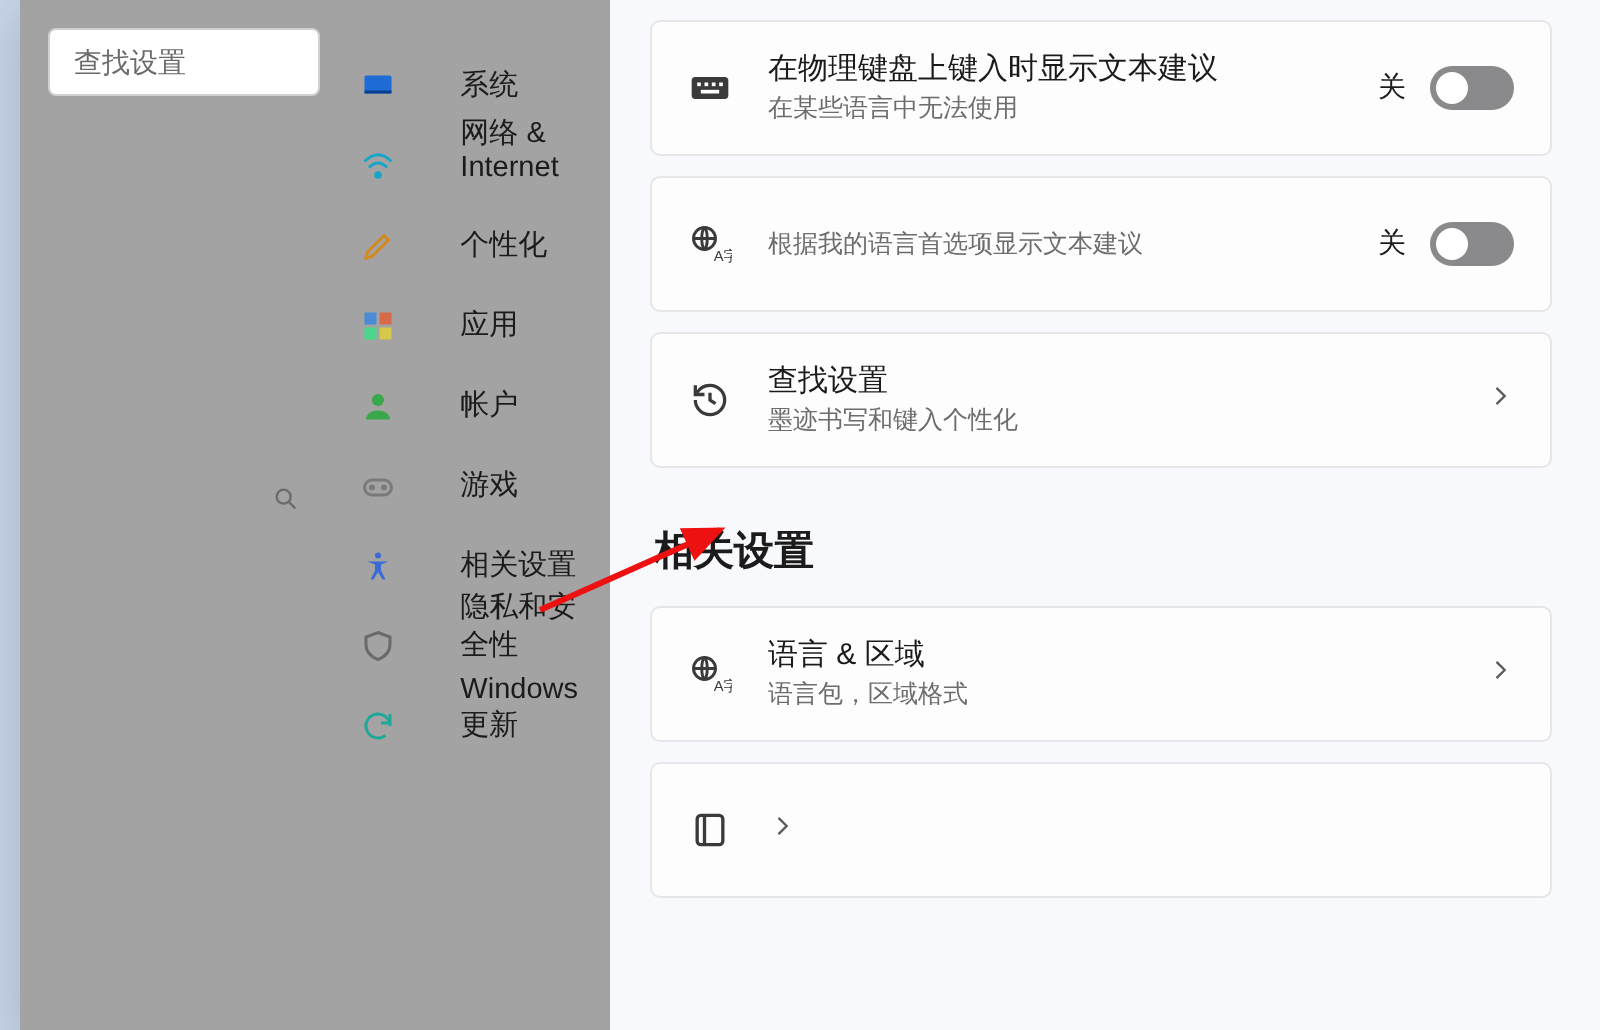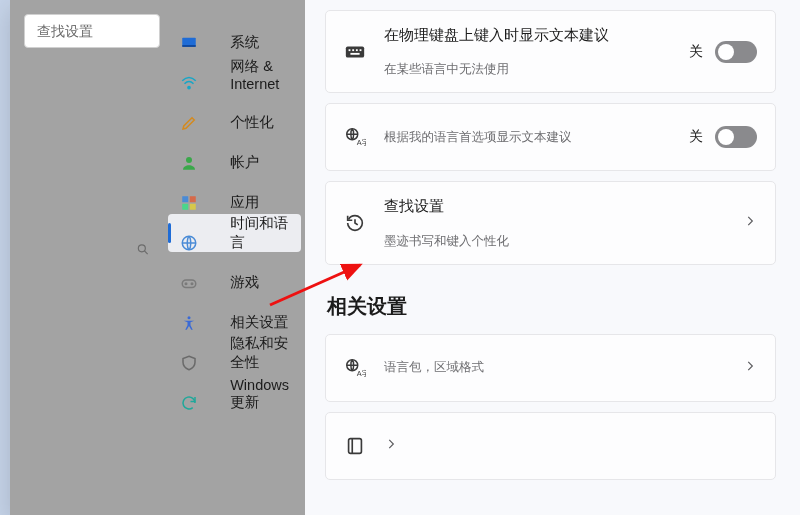--- a/index.html
+++ b/index.html
@@ -46,21 +46,21 @@
     flex: 1; padding: 10px 24px 10px 20px; overflow: hidden;
     display: flex; flex-direction: column; gap: 10px;
   }
   .card {
     background: #fdfdfe; border: 1px solid #e6e6e9; border-radius: 5px;
     display: flex; align-items: center; padding: 14px 18px; gap: 18px;
     min-height: 68px;
   }
   .card .card-icon { width: 22px; height: 22px; display: flex; align-items: center; justify-content: center; color: #14532d; }
   .card .card-icon svg { width: 22px; height: 22px; }
-  .card .texts { flex: 1; display: flex; flex-direction: column; gap: 16px; }
+  .card .texts { flex: 1; display: flex; flex-direction: column; gap: 0; }
   .card .title { font-size: 15px; color: #1b1b1b; line-height: 1.35; }
   .card .sub { font-size: 12.5px; color: #6d6d70; }
   .card .ctrl { display: flex; align-items: center; gap: 12px; }
   .off-label { font-size: 14px; color: #1b1b1b; }
   .toggle {
     width: 42px; height: 22px; border-radius: 11px; background: #8a8a8d;
     position: relative;
   }
   .toggle::after {
     content: ""; position: absolute; left: 3px; top: 3px; width: 16px; height: 16px;
@@ -112,46 +112,37 @@
       <li class="nav-item">
         <span class="icon">
             <svg viewBox="0 0 24 24" fill="none" stroke="#d48a1f" stroke-width="2">
               <path d="M4 20l4-1 11-11-3-3L5 16l-1 4z"></path>
             </svg>
           </span>
         <span>个性化</span>
       </li>
       <li class="nav-item">
         <span class="icon">
-            <svg viewBox="0 0 24 24" fill="#3aa84a">
-              <circle cx="12" cy="8" r="4"></circle>
-              <path d="M4 21c0-4 4-6 8-6s8 2 8 6"></path>
-            </svg>
-          </span>
-        <span>帐户</span>
-      </li>
-      <li class="nav-item">
-        <span class="icon">
             <svg viewBox="0 0 24 24">
               <rect x="3" y="3" width="8" height="8" fill="#4a8bd6"></rect>
               <rect x="13" y="3" width="8" height="8" fill="#d66a4a"></rect>
               <rect x="3" y="13" width="8" height="8" fill="#4ad68b"></rect>
               <rect x="13" y="13" width="8" height="8" fill="#d6c84a"></rect>
             </svg>
           </span>
         <span>应用</span>
       </li>
-      <li class="nav-item active">
-        <span class="icon">
-            <svg viewBox="0 0 24 24" fill="none" stroke="#4a8bd6" stroke-width="2">
-              <circle cx="12" cy="12" r="9"></circle>
-              <path d="M3 12h18M12 3c3 3 3 15 0 18M12 3c-3 3-3 15 0 18"></path>
-            </svg>
-          </span>
-        <span>时间和语言</span>
+      <li class="nav-item">
+        <span class="icon">
+            <svg viewBox="0 0 24 24" fill="#3aa84a">
+              <circle cx="12" cy="8" r="4"></circle>
+              <path d="M4 21c0-4 4-6 8-6s8 2 8 6"></path>
+            </svg>
+          </span>
+        <span>帐户</span>
       </li>
       <li class="nav-item">
         <span class="icon">
             <svg viewBox="0 0 24 24" fill="none" stroke="#7a7a7a" stroke-width="2">
               <rect x="3" y="8" width="18" height="10" rx="5"></rect>
               <circle cx="8" cy="13" r="1" fill="#7a7a7a"></circle>
               <circle cx="16" cy="13" r="1" fill="#7a7a7a"></circle>
             </svg>
           </span>
         <span>游戏</span>
@@ -249,20 +240,21 @@
 
     <div class="card">
       <span class="card-icon">
         <svg viewBox="0 0 24 24" fill="none" stroke="#3a3a3a" stroke-width="1.6">
             <circle cx="9" cy="9" r="6"></circle>
             <path d="M3 9h12M9 3c2 2 2 10 0 12M9 3c-2 2-2 10 0 12"></path>
             <text x="14" y="21" font-size="8" fill="#3a3a3a" stroke="none">A字</text>
           </svg>
       </span>
       <div class="texts">
+        <div class="title">语言 &amp; 区域</div>
         <div class="sub">语言包，区域格式</div>
       </div>
       <span class="chevron">
         <svg viewBox="0 0 24 24" width="14" height="14" fill="none" stroke="currentColor" stroke-width="2">
             <path d="M9 5l7 7-7 7"></path>
           </svg>
       </span>
     </div>
 
     <div class="card">

